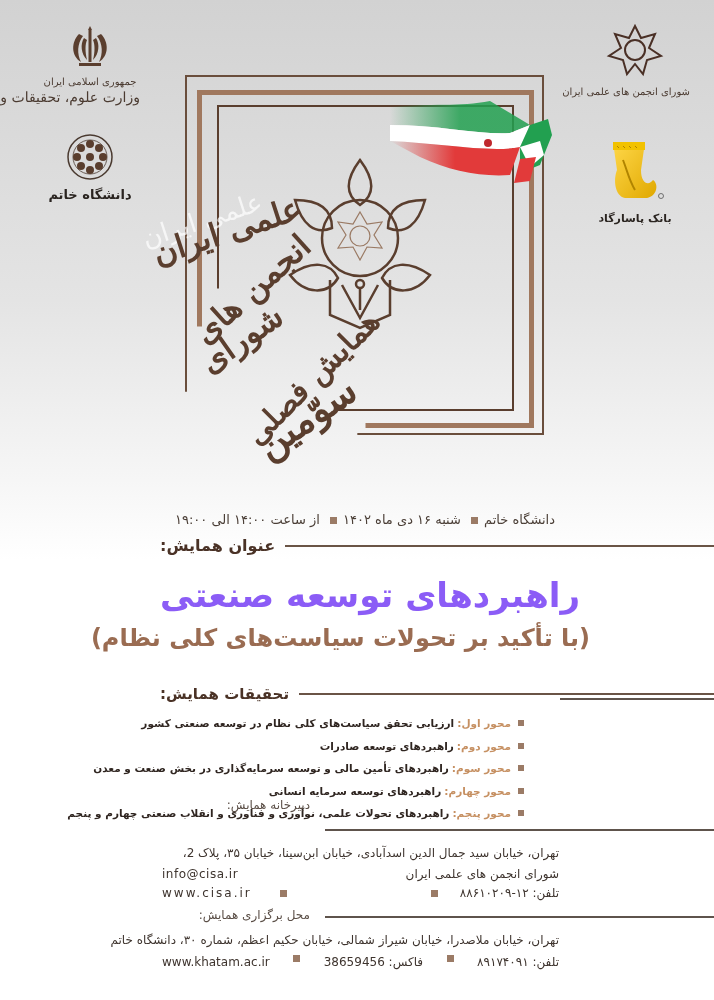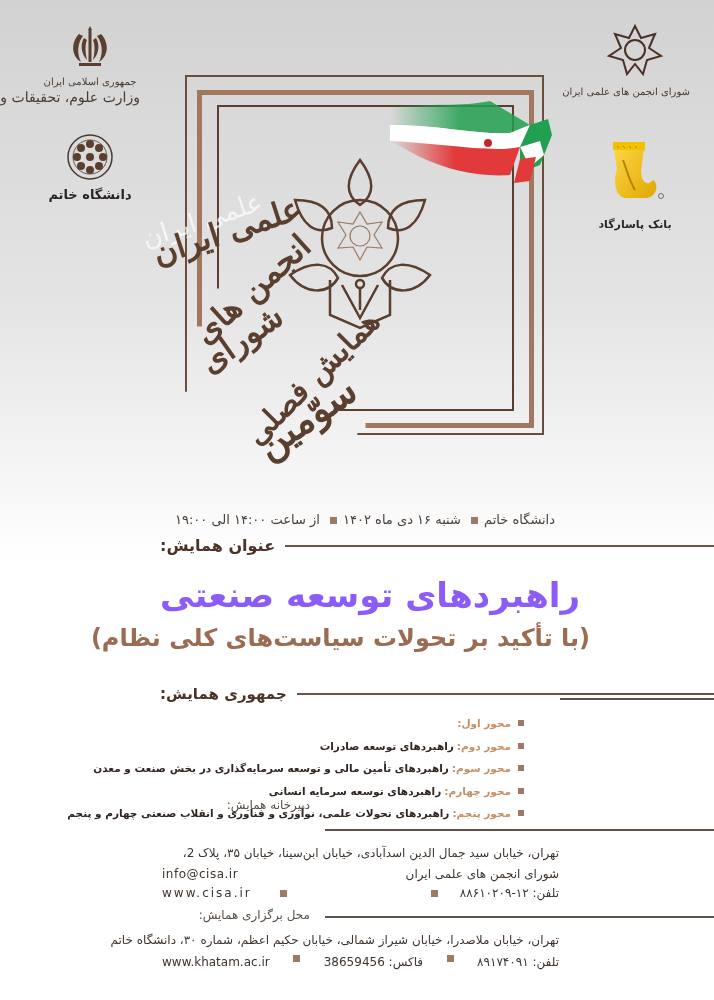--- a/index.html
+++ b/index.html
@@ -105,21 +105,21 @@
     <rect x="8" y="2" width="32" height="8" fill="#f2c200"></rect>
     <g stroke="#b08400" stroke-width="1">
         <line x1="12" y1="6" x2="14" y2="8"></line>
         <line x1="18" y1="6" x2="20" y2="8"></line>
         <line x1="24" y1="6" x2="26" y2="8"></line>
         <line x1="30" y1="6" x2="32" y2="8"></line>
       </g>
     <path d="M18 20 C22 30 24 40 30 50" stroke="#b08400" stroke-width="2" fill="none"></path>
     <circle cx="56" cy="56" r="2.5" fill="none" stroke="#555" stroke-width="0.8"></circle>
   </svg>
-  <div style="text-align:center; font-size:11px; font-weight:bold; color:#2a2420; margin-top:16px; white-space:nowrap;">بانک پاسارگاد</div>
+  <div style="text-align:center; font-size:11px; font-weight:bold; color:#2a2420; margin-top:10px; white-space:nowrap;">بانک پاسارگاد</div>
 </div>
 
 <div class="frame" style="top:75px; left:185px; width:355px; height:356px; border-width:2px 2px 2px 2px; border-color:#6a4e3c; clip-path: polygon(0 0, 100% 0, 100% 100%, 48% 100%, 48% 88%, 0 88%);"></div>
 <div class="frame" style="top:90px; left:197px; width:327px; height:328px; border-width:5px; border-color:#a0785e; clip-path: polygon(0 0, 100% 0, 100% 100%, 50% 100%, 50% 70%, 0 70%);"></div>
 <div class="frame" style="top:105px; left:217px; width:293px; height:302px; border-width:2px; border-color:#5a3e2e; clip-path: polygon(0 0, 100% 0, 100% 100%, 40% 100%, 40% 60%, 0 60%);"></div>
 
 <svg class="abs" style="top:95px; left:380px;" width="175" height="90" viewBox="0 0 175 90">
   <defs>
     <linearGradient id="fadeG" x1="0" x2="1">
         <stop offset="0" stop-color="#22a050" stop-opacity="0"></stop>
@@ -176,27 +176,28 @@
 </div>
 
 <div class="section-head" style="top:536px; left:160px; width:554px; flex-direction: row-reverse;">
   <span class="lbl" style="font-size:16px;">عنوان همایش:</span>
   <span class="line"></span>
 </div>
 <div class="title-main">راهبردهای توسعه صنعتی</div>
 <div class="title-sub">(با تأکید بر تحولات سیاست‌های کلی نظام)</div>
 
 <div class="section-head" style="top:685px; left:160px; width:554px; flex-direction: row-reverse;">
-  <span class="lbl" style="font-size:15px;">جمهوری همایش:</span>
+  <span class="lbl" style="font-size:15px;">تحقیقات همایش:</span>
   <span class="line"></span>
 </div>
 <ul class="axis-list">
   <li>
       <span class="sq"></span>
       <span class="ax-name">محور اول:</span>
+      <span>ارزیابی تحقق سیاست‌های کلی نظام در توسعه صنعتی کشور</span>
     </li>
   <li>
       <span class="sq"></span>
       <span class="ax-name">محور دوم:</span>
       <span>راهبردهای توسعه صادرات</span>
     </li>
   <li>
       <span class="sq"></span>
       <span class="ax-name">محور سوم:</span>
       <span>راهبردهای تأمین مالی و توسعه سرمایه‌گذاری در بخش صنعت و معدن</span>

